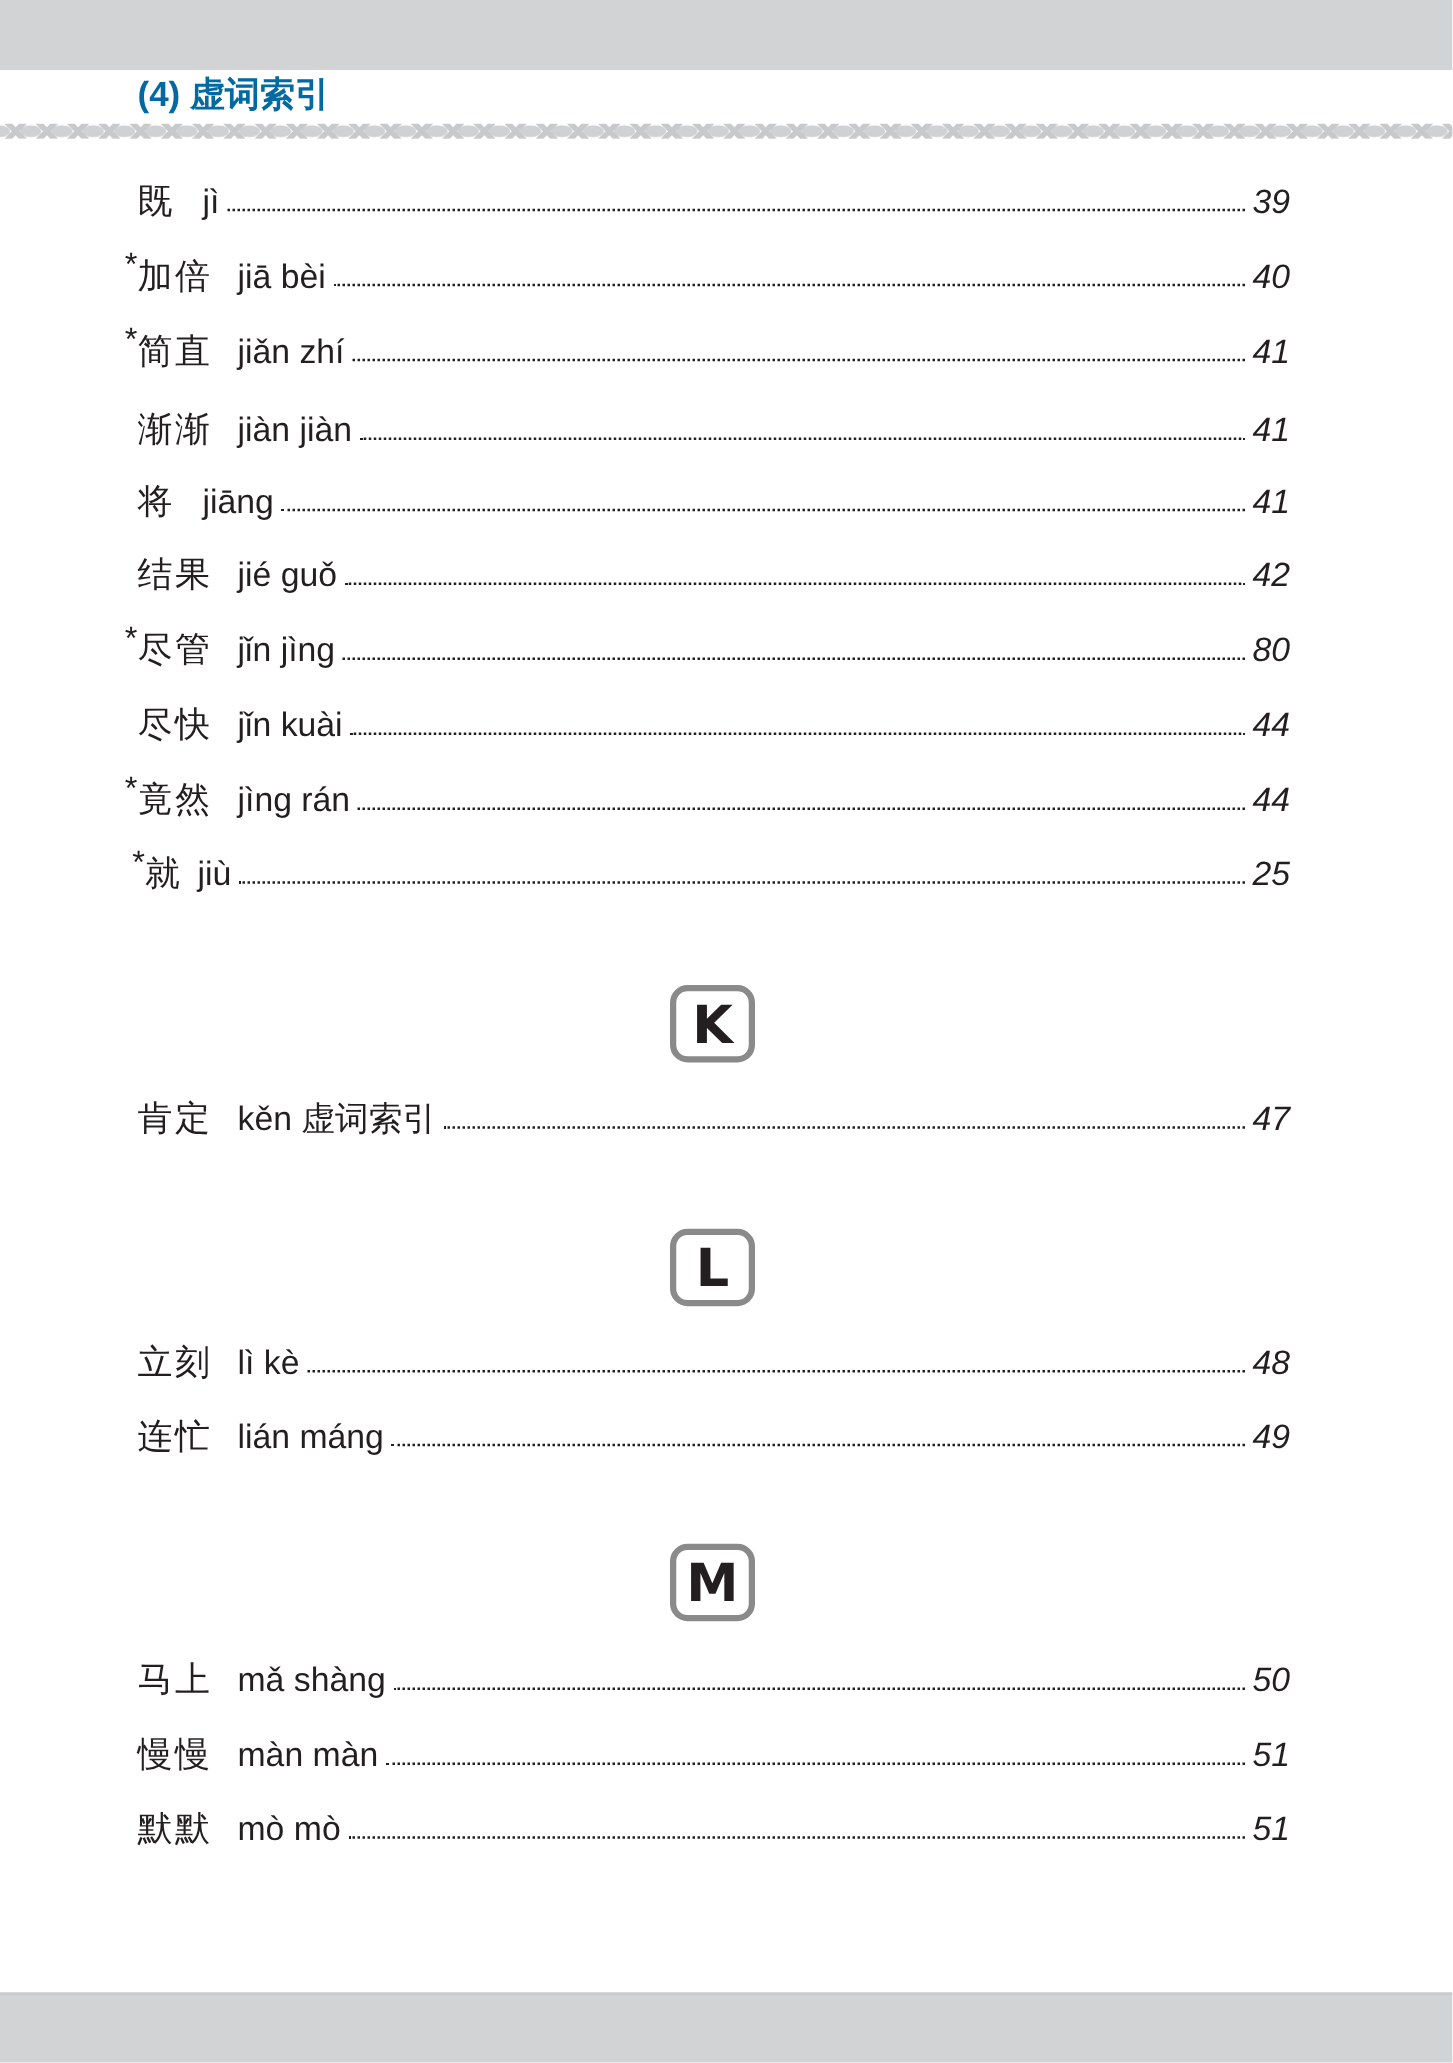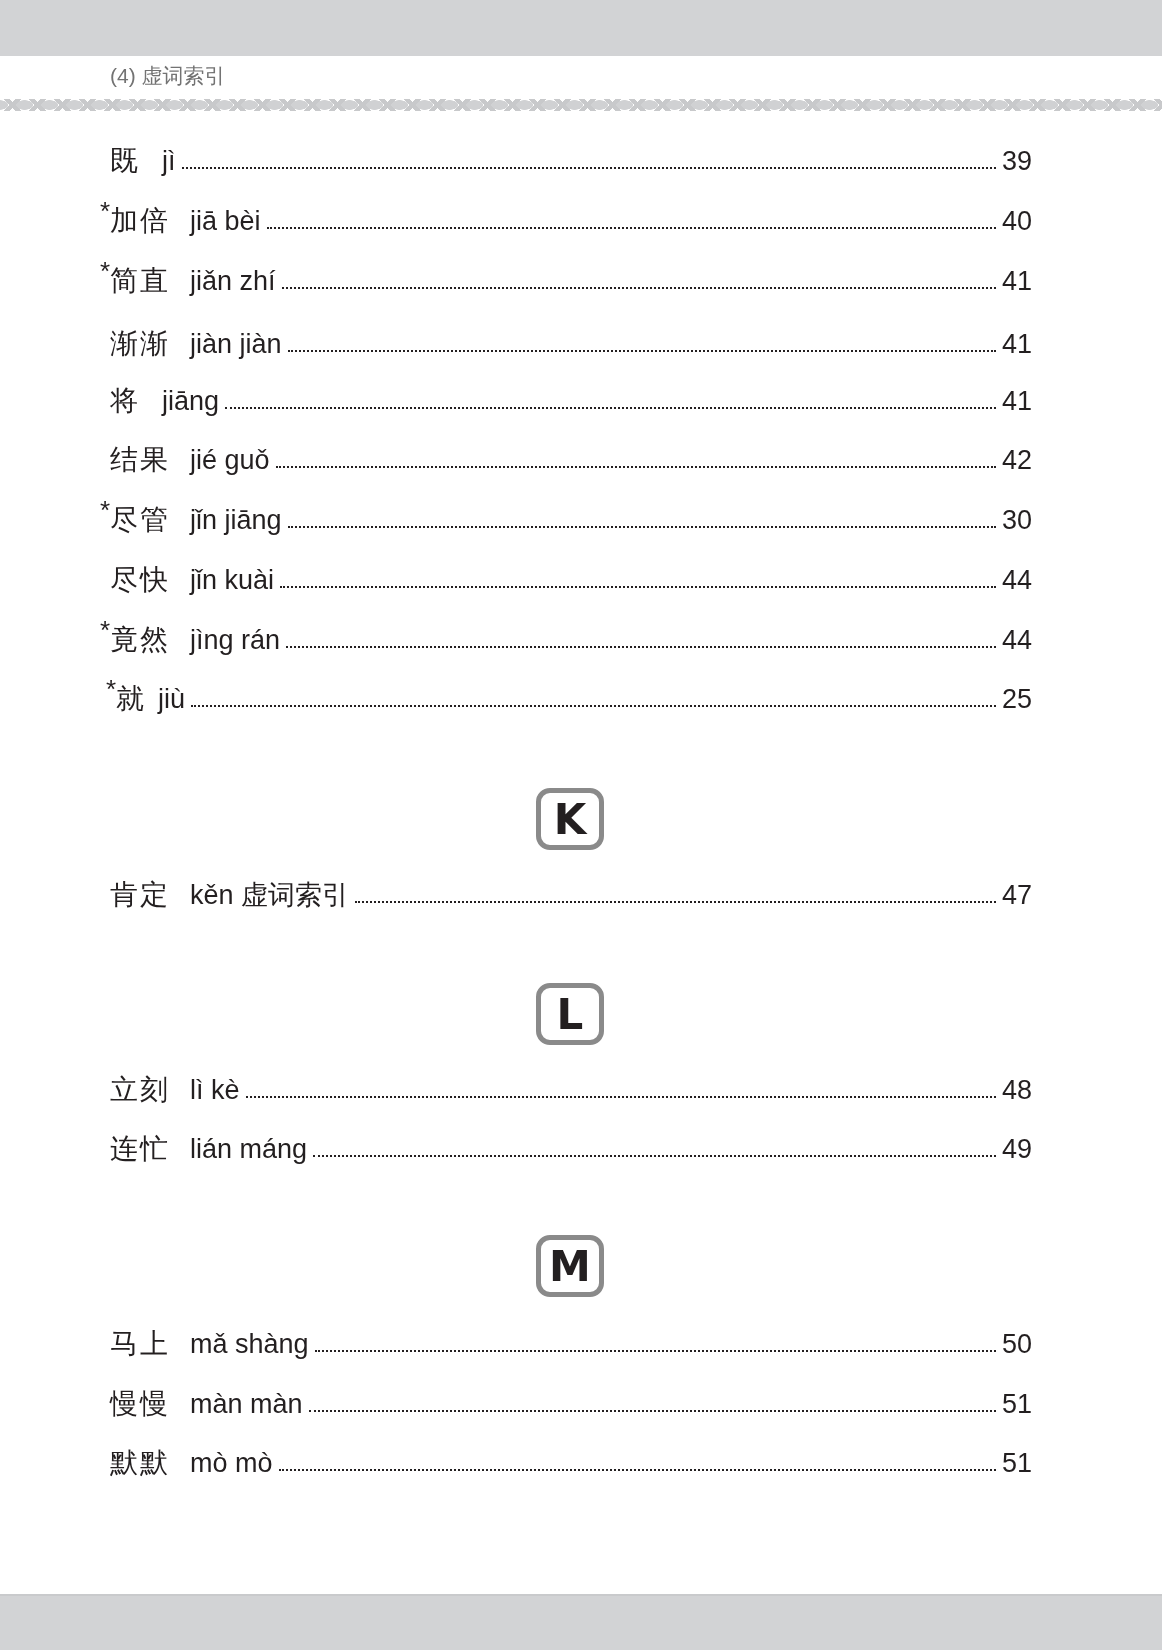--- a/index.html
+++ b/index.html
@@ -3,37 +3,37 @@
   <meta charset="utf-8">
   <style>
     html, body { margin: 0; padding: 0; }
     body {
       width: 1162px; height: 1650px; position: relative; overflow: hidden;
       background: #ffffff; color: #231f20;
       font-family: "Liberation Sans", "DejaVu Sans", sans-serif;
     }
     .band-top { position: absolute; left: 0; top: 0; width: 1162px; height: 56px; background: #d2d3d5; }
     .band-bottom { position: absolute; left: 0; top: 1594px; width: 1162px; height: 56px; background: #d2d3d5; border-top: 2px solid #c9cacc; }
-    .running-head { position: absolute; left: 110px; top: 63px; font-size: 21px; line-height: 26px; color: #737373; }
+    .running-head { position: absolute; left: 110px; top: 63px; font-size: 28px; line-height: 26px; color: #0369a1; font-weight: bold; }
     .border-strip {
       position: absolute; left: 0; top: 99px; width: 1162px; height: 12px;
       background-image:
         linear-gradient(45deg, transparent 42%, #c8c9cb 42%, #c8c9cb 58%, transparent 58%),
         linear-gradient(-45deg, transparent 42%, #c8c9cb 42%, #c8c9cb 58%, transparent 58%),
         radial-gradient(ellipse 9px 5px at 50% 50%, #d0d1d3 90%, transparent 100%);
       background-size: 25px 12px, 25px 12px, 25px 12px;
       background-position: 0 0, 0 0, 12px 0;
     }
     .entry { position: absolute; left: 92px; width: 940px; height: 36px; display: flex; align-items: flex-end; }
     .entry .star { width: 18px; font-size: 26px; line-height: 22px; align-self: flex-start; margin-top: -2px; text-align: right; }
     .entry .star.small { width: 24px; }
     .entry .hanzi { font-size: 28px; line-height: 34px; letter-spacing: 2px; margin-left: 0; }
     .entry .pinyin { font-size: 27px; line-height: 34px; margin-left: 20px; white-space: nowrap; margin-top: 12px; }
     .entry .leader { flex: 1; border-bottom: 2px dotted #231f20; margin: 0 6px 9px 6px; height: 0; }
-    .entry .page { font-size: 27px; line-height: 34px; }
+    .entry .page { font-size: 27px; line-height: 34px; font-style: italic; }
     .letter-badge {
       position: absolute; left: 536px; width: 58px; height: 52px;
       display: flex; align-items: center; justify-content: center;
       background: #ffffff; border: 5px solid #8a8a8a; border-radius: 14px;
       box-shadow: inset 0 0 0 3px #ffffff;
       font-family: "DejaVu Sans", sans-serif; font-weight: bold; font-size: 42px; color: #231f20;
     }
   </style>
 </head>
 <body>
@@ -80,23 +80,23 @@
 <div class="entry" style="top:441px">
   <span class="star"></span>
   <span class="hanzi">结果</span>
   <span class="pinyin">jié guǒ</span>
   <span class="leader"></span>
   <span class="page">42</span>
 </div>
 <div class="entry" style="top:501px">
   <span class="star">*</span>
   <span class="hanzi">尽管</span>
-  <span class="pinyin">jǐn jiāng</span>
+  <span class="pinyin">jǐn jìng</span>
   <span class="leader"></span>
-  <span class="page">30</span>
+  <span class="page">80</span>
 </div>
 <div class="entry" style="top:561px">
   <span class="star"></span>
   <span class="hanzi">尽快</span>
   <span class="pinyin">jǐn kuài</span>
   <span class="leader"></span>
   <span class="page">44</span>
 </div>
 <div class="entry" style="top:621px">
   <span class="star">*</span>

